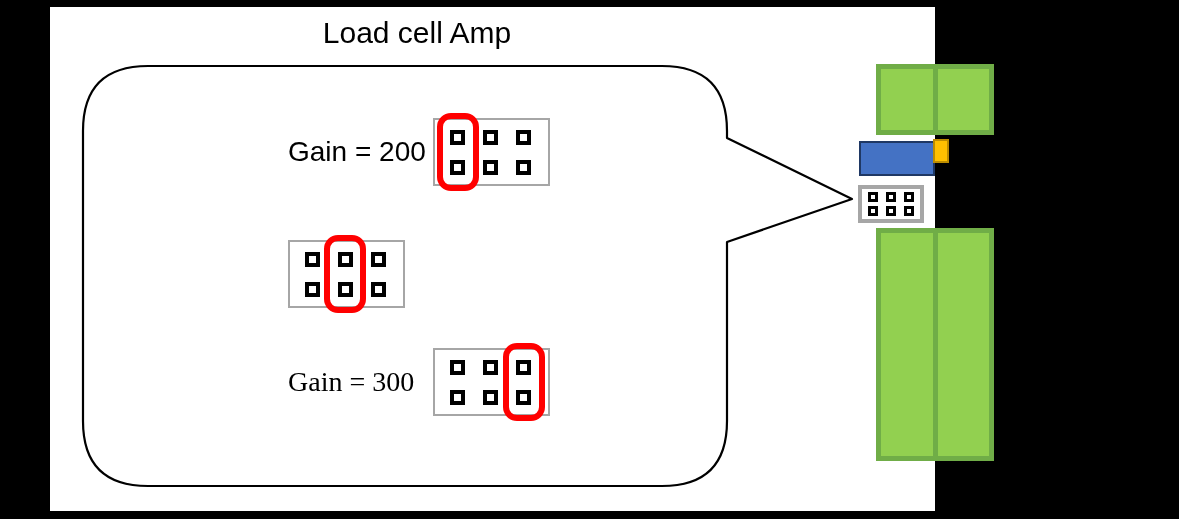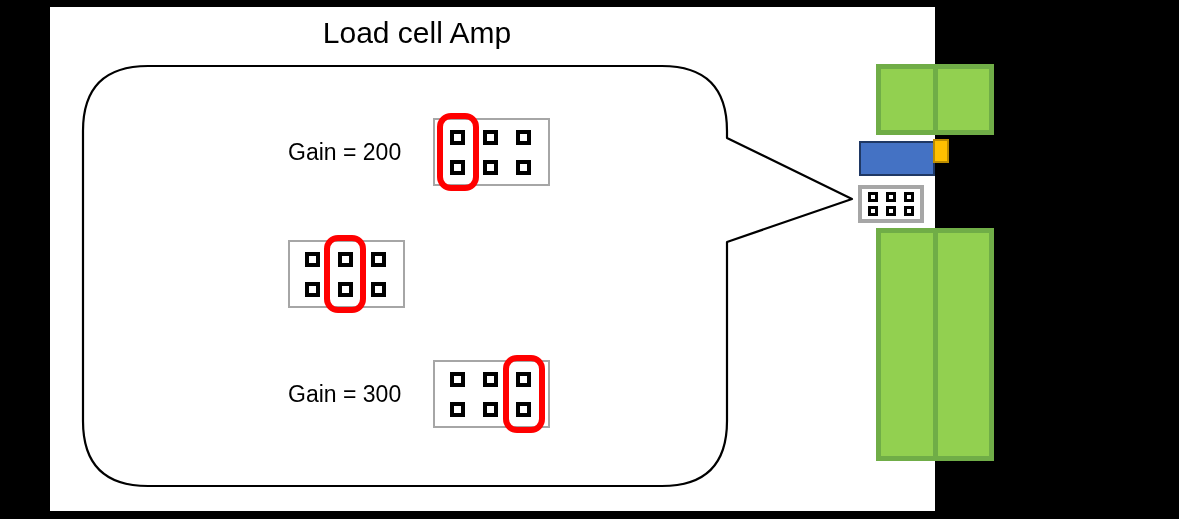--- a/index.html
+++ b/index.html
@@ -20,22 +20,22 @@
     pointer-events:none;
   }
   .bubble path {
     fill:#fff;
     stroke:#000; stroke-width:2.2; stroke-linejoin:round;
   }
   
   .gain-row { position:absolute; display:flex; align-items:center; height:70px; left:288px; }
   .row-1 { top:117px; }
   .row-2 { top:239px; }
-  .row-3 { top:359px; }
-  .gain-label { width:112px; margin-right:33px; font-size:23px; color:#000; white-space:nowrap; }
+  .row-3 { top:347px;font-family:Liberation Serif, serif; }
+  .gain-label { width:112px; margin-right:33px; font-size:28px; color:#000; white-space:nowrap; }
   .jumper-wrap { position:relative; width:117px; height:68px; }
   .jumper-box {
     position:absolute; left:0; top:0; width:117px; height:68px;
     border:2px solid var(--jumper-border-gray,#A6A6A6); box-sizing:border-box; background:#fff;
   }
   .pin {
     position:absolute; width:15px; height:15px; box-sizing:border-box;
     border:4px solid #000; background:#fff;
   }
   .pin:nth-child(1) { left:15px; top:10px; }

